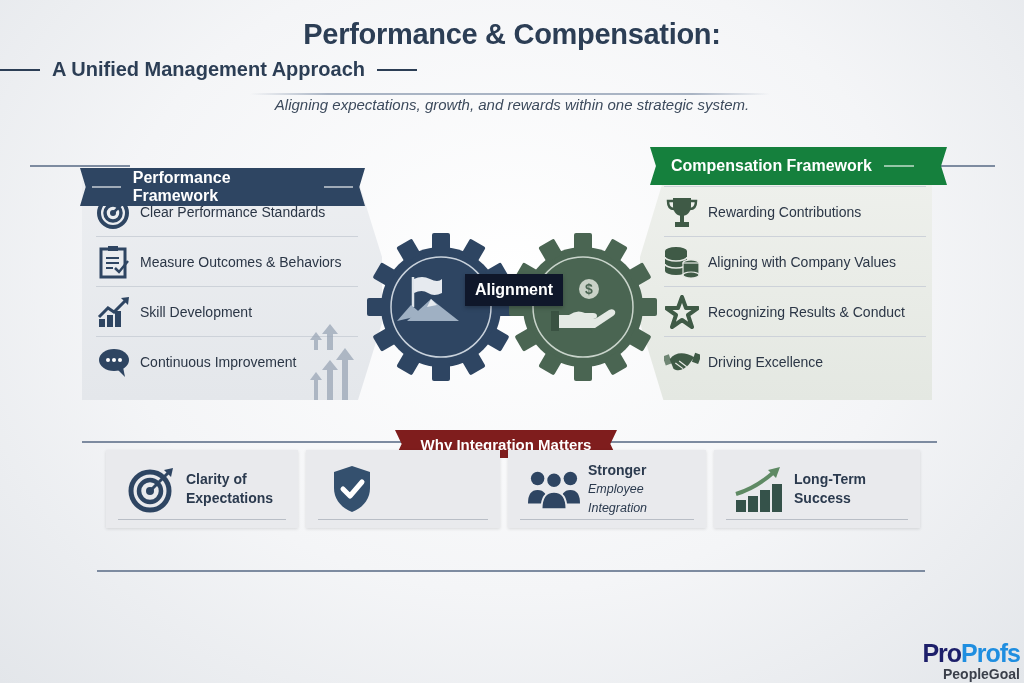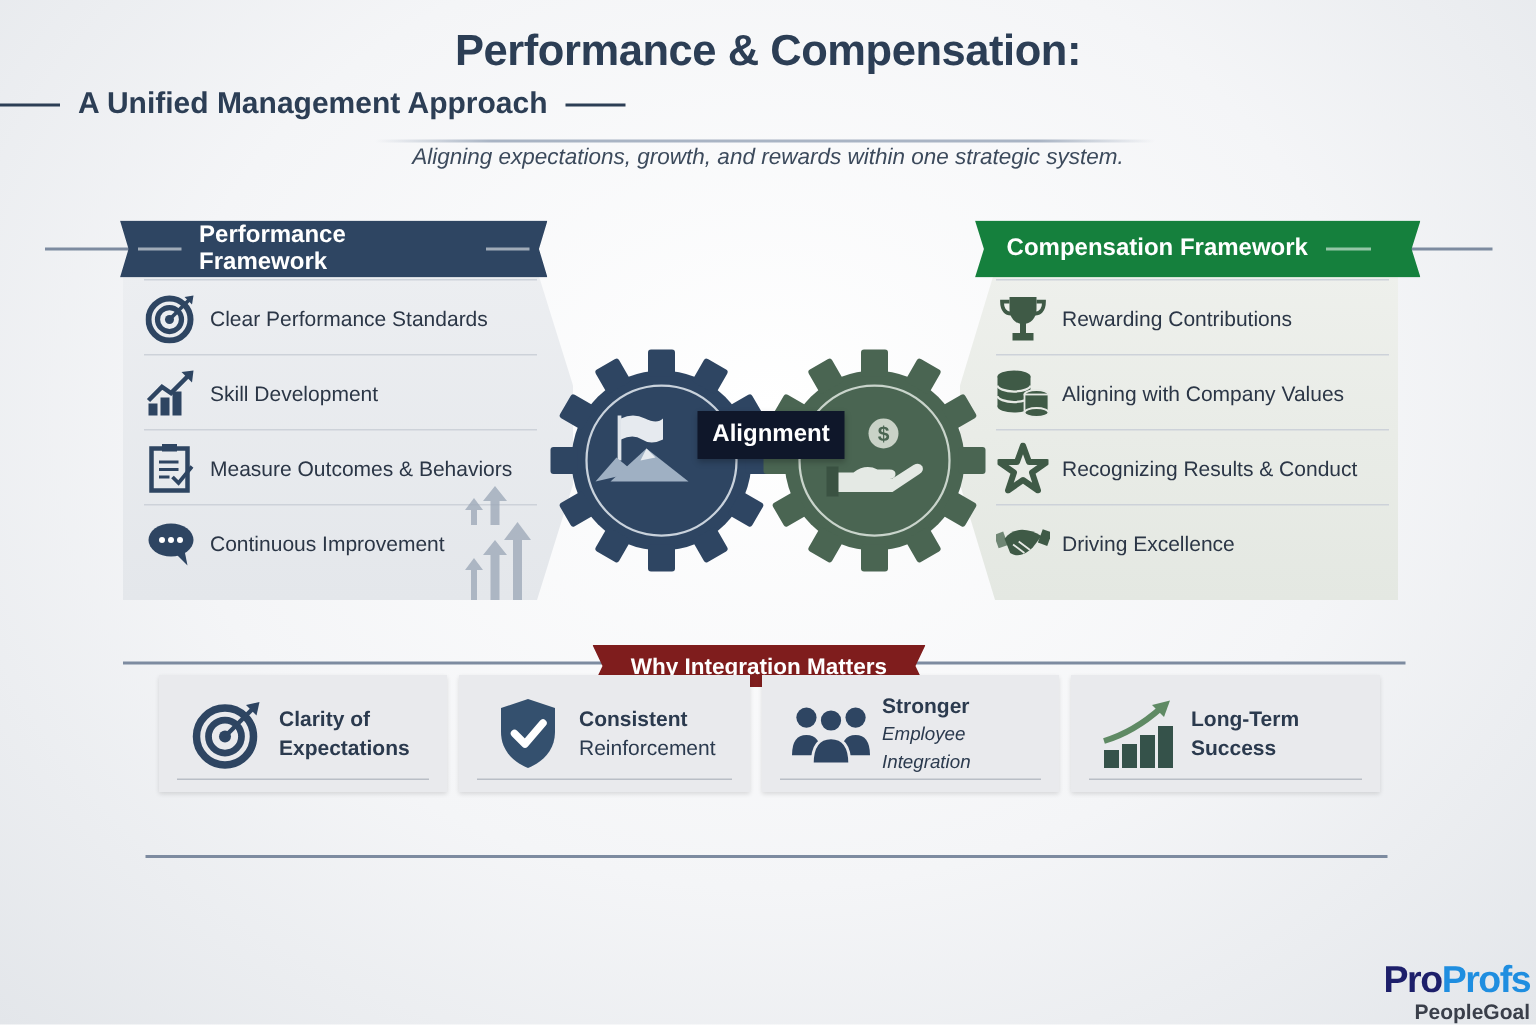--- a/index.html
+++ b/index.html
@@ -53,20 +53,21 @@
     background: linear-gradient(180deg, #eef0ec, #e4e8e2);
     clip-path: polygon(8% 0, 100% 0, 100% 100%, 8% 100%, 0 65%, 0 35%);
   }
   .ribbon {
     top: 147px; height: 38px; color: #fff; font-weight: bold; font-size: 16px;
     display: flex; align-items: center; justify-content: center;
   }
   .ribbon-left {
     left: 80px; width: 285px; background: #2e4562;
     clip-path: polygon(0 0, 100% 0, 98% 50%, 100% 100%, 0 100%, 2% 50%);
+    margin-top: 21px;
   }
   .ribbon-right {
     left: 650px; width: 297px; background: #15803d;
     clip-path: polygon(0 0, 100% 0, 98% 50%, 100% 100%, 0 100%, 2% 50%);
   }
   .ribbon .rline { width: 30px; height: 1.5px; background: rgba(255,255,255,0.55); margin: 0 12px; }
 
   .item-list { position: absolute; top: 6px; }
   .item {
     position: relative; display: flex; align-items: center; height: 50px;
@@ -143,42 +144,42 @@
             <circle cx="16" cy="18" r="8" fill="none" stroke="#2e4562" stroke-width="3.5"></circle>
             <circle cx="16" cy="18" r="3" fill="#2e4562"></circle>
             <line x1="16" y1="18" x2="29" y2="5" stroke="#2e4562" stroke-width="2.5"></line>
             <polygon points="26,3 32,2 31,8" fill="#2e4562"></polygon>
           </svg>
       </span>
       <span class="item-label">Clear Performance Standards</span>
     </div>
     <div class="item">
       <span class="icon">
-        <svg width="34" height="34" viewBox="0 0 34 34">
-            <rect x="2" y="24" width="6" height="8" fill="#2e4562"></rect>
-            <rect x="10" y="20" width="6" height="12" fill="#2e4562"></rect>
-            <rect x="18" y="16" width="6" height="16" fill="#2e4562"></rect>
-            <polyline points="2,22 11,13 17,17 29,5" fill="none" stroke="#2e4562" stroke-width="3"></polyline>
-            <polygon points="24,3 32,2 31,10" fill="#2e4562"></polygon>
-          </svg>
-      </span>
-      <span class="item-label">Skill Development</span>
-    </div>
-    <div class="item">
-      <span class="icon">
         <svg width="32" height="34" viewBox="0 0 32 34">
             <rect x="3" y="4" width="24" height="28" fill="none" stroke="#2e4562" stroke-width="3"></rect>
             <rect x="10" y="1" width="10" height="5" fill="#2e4562"></rect>
             <line x1="8" y1="13" x2="21" y2="13" stroke="#2e4562" stroke-width="2"></line>
             <line x1="8" y1="18" x2="21" y2="18" stroke="#2e4562" stroke-width="2"></line>
             <line x1="8" y1="23" x2="15" y2="23" stroke="#2e4562" stroke-width="2"></line>
             <polyline points="17,23 21,27 30,16" fill="none" stroke="#2e4562" stroke-width="2.5"></polyline>
           </svg>
       </span>
       <span class="item-label">Measure Outcomes &amp; Behaviors</span>
+    </div>
+    <div class="item">
+      <span class="icon">
+        <svg width="34" height="34" viewBox="0 0 34 34">
+            <rect x="2" y="24" width="6" height="8" fill="#2e4562"></rect>
+            <rect x="10" y="20" width="6" height="12" fill="#2e4562"></rect>
+            <rect x="18" y="16" width="6" height="16" fill="#2e4562"></rect>
+            <polyline points="2,22 11,13 17,17 29,5" fill="none" stroke="#2e4562" stroke-width="3"></polyline>
+            <polygon points="24,3 32,2 31,10" fill="#2e4562"></polygon>
+          </svg>
+      </span>
+      <span class="item-label">Skill Development</span>
     </div>
     <div class="item">
       <span class="icon">
         <svg width="34" height="34" viewBox="0 0 34 34">
             <ellipse cx="17" cy="15" rx="15" ry="11" fill="#2e4562"></ellipse>
             <polygon points="20,24 28,32 26,22" fill="#2e4562"></polygon>
             <circle cx="11" cy="15" r="2" fill="#fff"></circle>
             <circle cx="17" cy="15" r="2" fill="#fff"></circle>
             <circle cx="23" cy="15" r="2" fill="#fff"></circle>
           </svg>
@@ -340,24 +341,20 @@
       <div>Expectations</div>
     </div>
   </div>
   <div class="card">
     <span class="cicon">
       <svg width="44" height="50" viewBox="0 0 44 50">
           <path d="M22 2 L40 8 V24 C40 36 32 44 22 48 C12 44 4 36 4 24 V8 Z" fill="#34506e"></path>
           <polyline points="13,25 20,32 32,18" fill="none" stroke="#fff" stroke-width="5" stroke-linecap="round" stroke-linejoin="round"></polyline>
         </svg>
     </span>
-    <div class="ctext">
-      <div>Consistent</div>
-      <div style="font-weight:normal;">Reinforcement</div>
-    </div>
   </div>
   <div class="card">
     <span class="cicon">
       <svg width="54" height="42" viewBox="0 0 54 42">
           <g fill="#2e4562">
             <circle cx="10" cy="10" r="7"></circle>
             <circle cx="44" cy="10" r="7"></circle>
             <path d="M0 36 q0 -14 10 -14 q10 0 10 14z"></path>
             <path d="M34 36 q0 -14 10 -14 q10 0 10 14z"></path>
             <circle cx="27" cy="12" r="8" stroke="#e9eaed" stroke-width="2"></circle>

